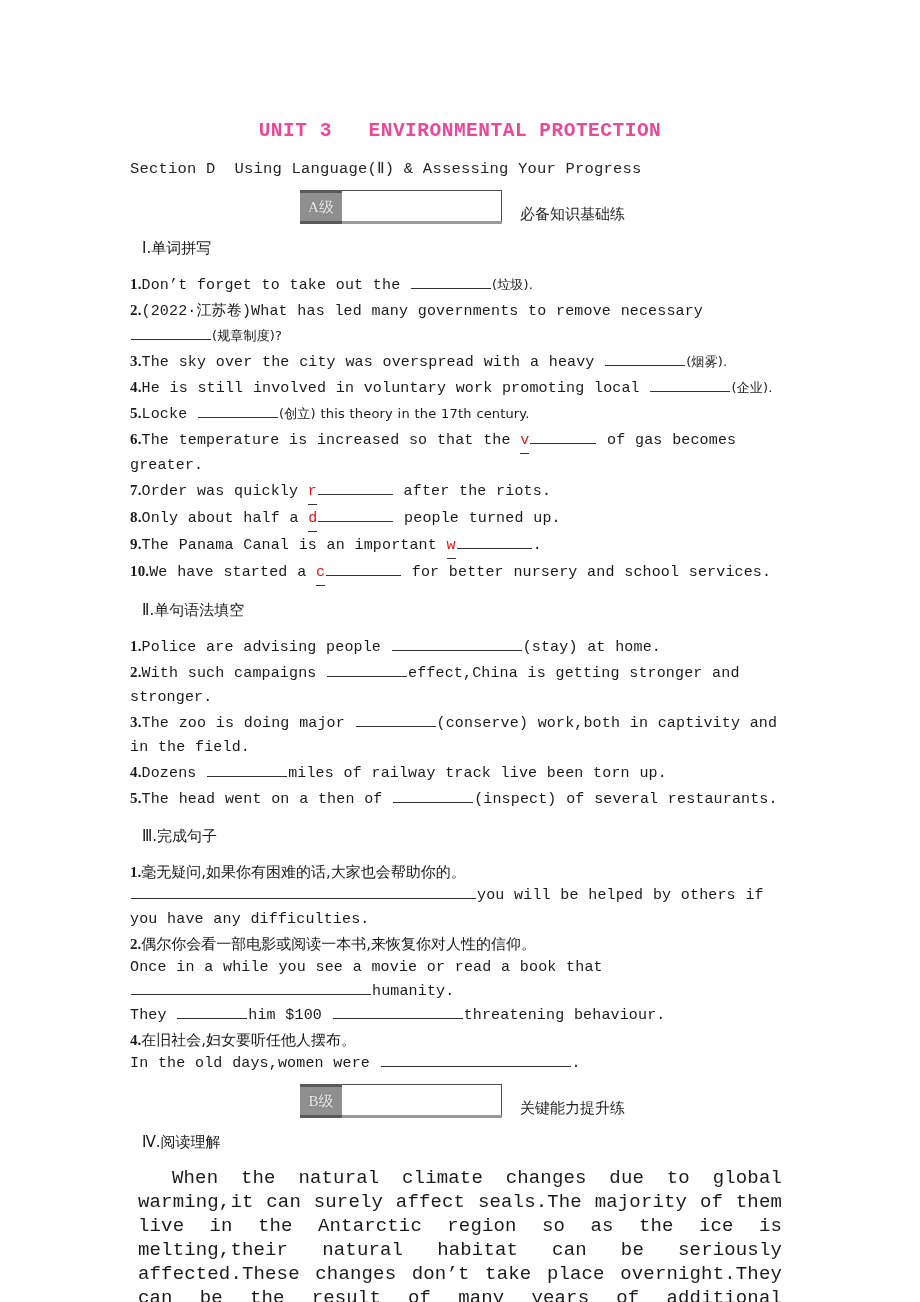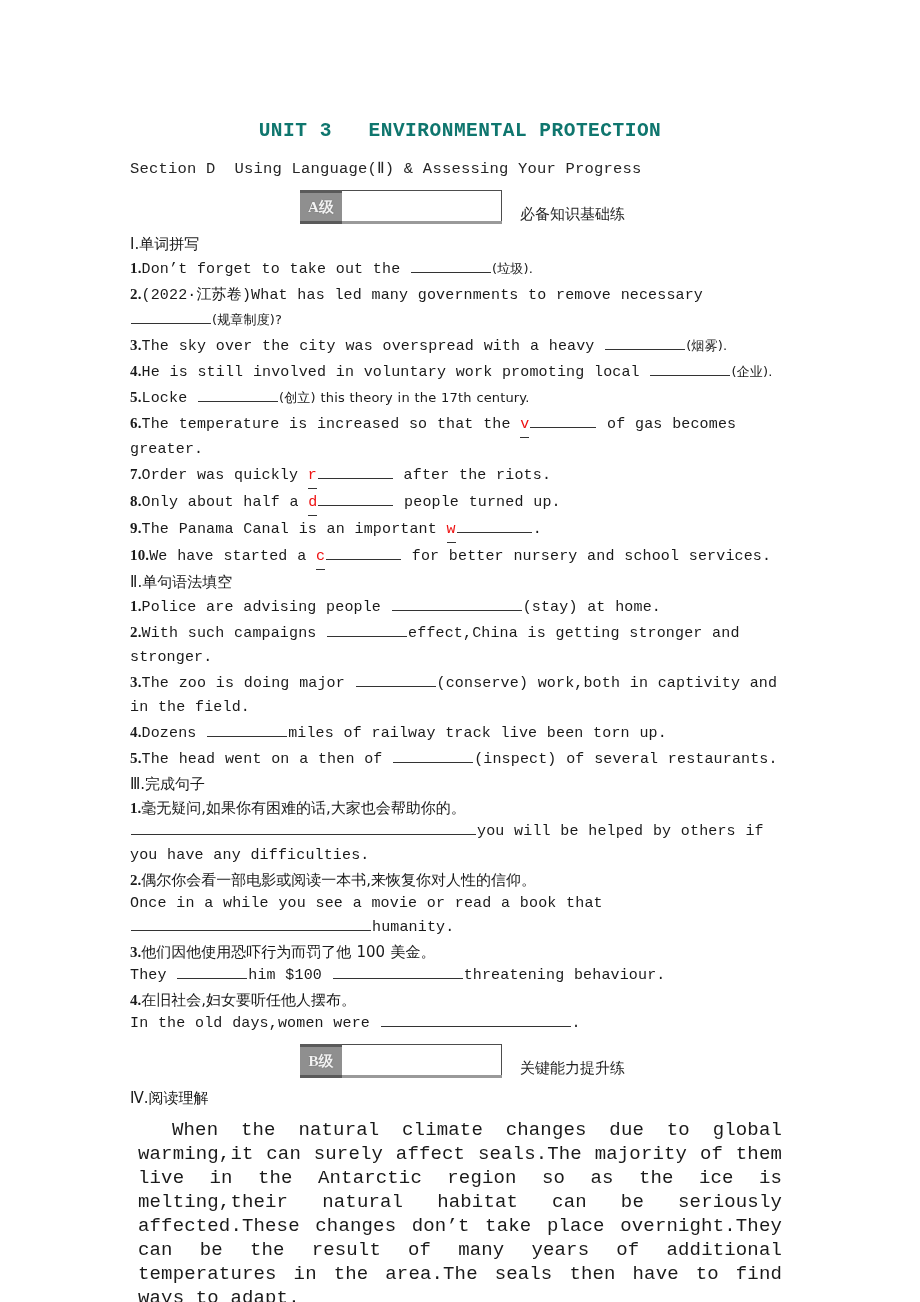--- a/index.html
+++ b/index.html
@@ -24,21 +24,21 @@
   .content {
     position: absolute;
     left: 130px;
     top: 118px;
     width: 660px;
   }
 
   
   .unit-title {
     text-align: center;
-    color: #0f766e;
+    color: #ec4899;
     font-weight: bold;
     font-size: 19.5px;
     letter-spacing: 0.5px;
     line-height: 26px;
     margin: 0 0 14px 0;
     white-space: pre;
   }
   .section-line {
     text-align: left;
     font-size: 15.5px;
@@ -66,21 +66,21 @@
   .badge-chip {
     position: relative;
     width: 42px;
     height: 34px;
     background: #8f8f8f;
     display: flex;
     align-items: center;
     justify-content: center;
     color: #f2f2f2;
     font-family: "Liberation Serif", "DejaVu Serif", serif;
-    font-weight: bold;
+    font-weight: normal;
     font-size: 15px;
     text-shadow: 0 0 1px #4a4a4a;
     z-index: 3;
     box-sizing: border-box;
     border-top: 3px solid #5a5a5a;
     border-bottom: 3px solid #5a5a5a;
   }
   .badge-box {
     width: 160px;
     height: 34px;
@@ -109,21 +109,21 @@
     align-self: flex-end;
     margin-left: 18px;
     padding-bottom: 1px;
     white-space: pre;
   }
 
   
   .sec-head {
     font-size: 15px;
     line-height: 24px;
-    margin: 0;
+    margin: 12px;
     color: #1a1a1a;
     white-space: pre-wrap;
   }
   .q {
     font-size: 15px;
     line-height: 24px;
     margin: 0;
     color: #1a1a1a;
     letter-spacing: 0.15px;
     word-spacing: 0.5px;
@@ -264,23 +264,20 @@
       <span class="blank b345"></span><span>you will be helped by others if you have any difficulties.</span>
     </div>
 
     <div class="q zh">
       <span class="num">2.</span><span>偶尔你会看一部电影或阅读一本书,来恢复你对人性的信仰。</span>
     </div>
     <div class="q">
       <span>Once in a while you see a movie or read a book that </span><span class="blank b240"></span><span>humanity.</span>
     </div>
 
-    <div class="q zh">
-      <span class="num">3.</span><span>他们因他使用恐吓行为而罚了他 100 美金。</span>
-    </div>
     <div class="q">
       <span>They </span><span class="blank b70"></span><span>him $100 </span><span class="blank b130"></span><span>threatening behaviour.</span>
     </div>
 
     <div class="q zh">
       <span class="num">4.</span><span>在旧社会,妇女要听任他人摆布。</span>
     </div>
     <div class="q">
       <span>In the old days,women were </span><span class="blank b190"></span><span>.</span>
     </div>

